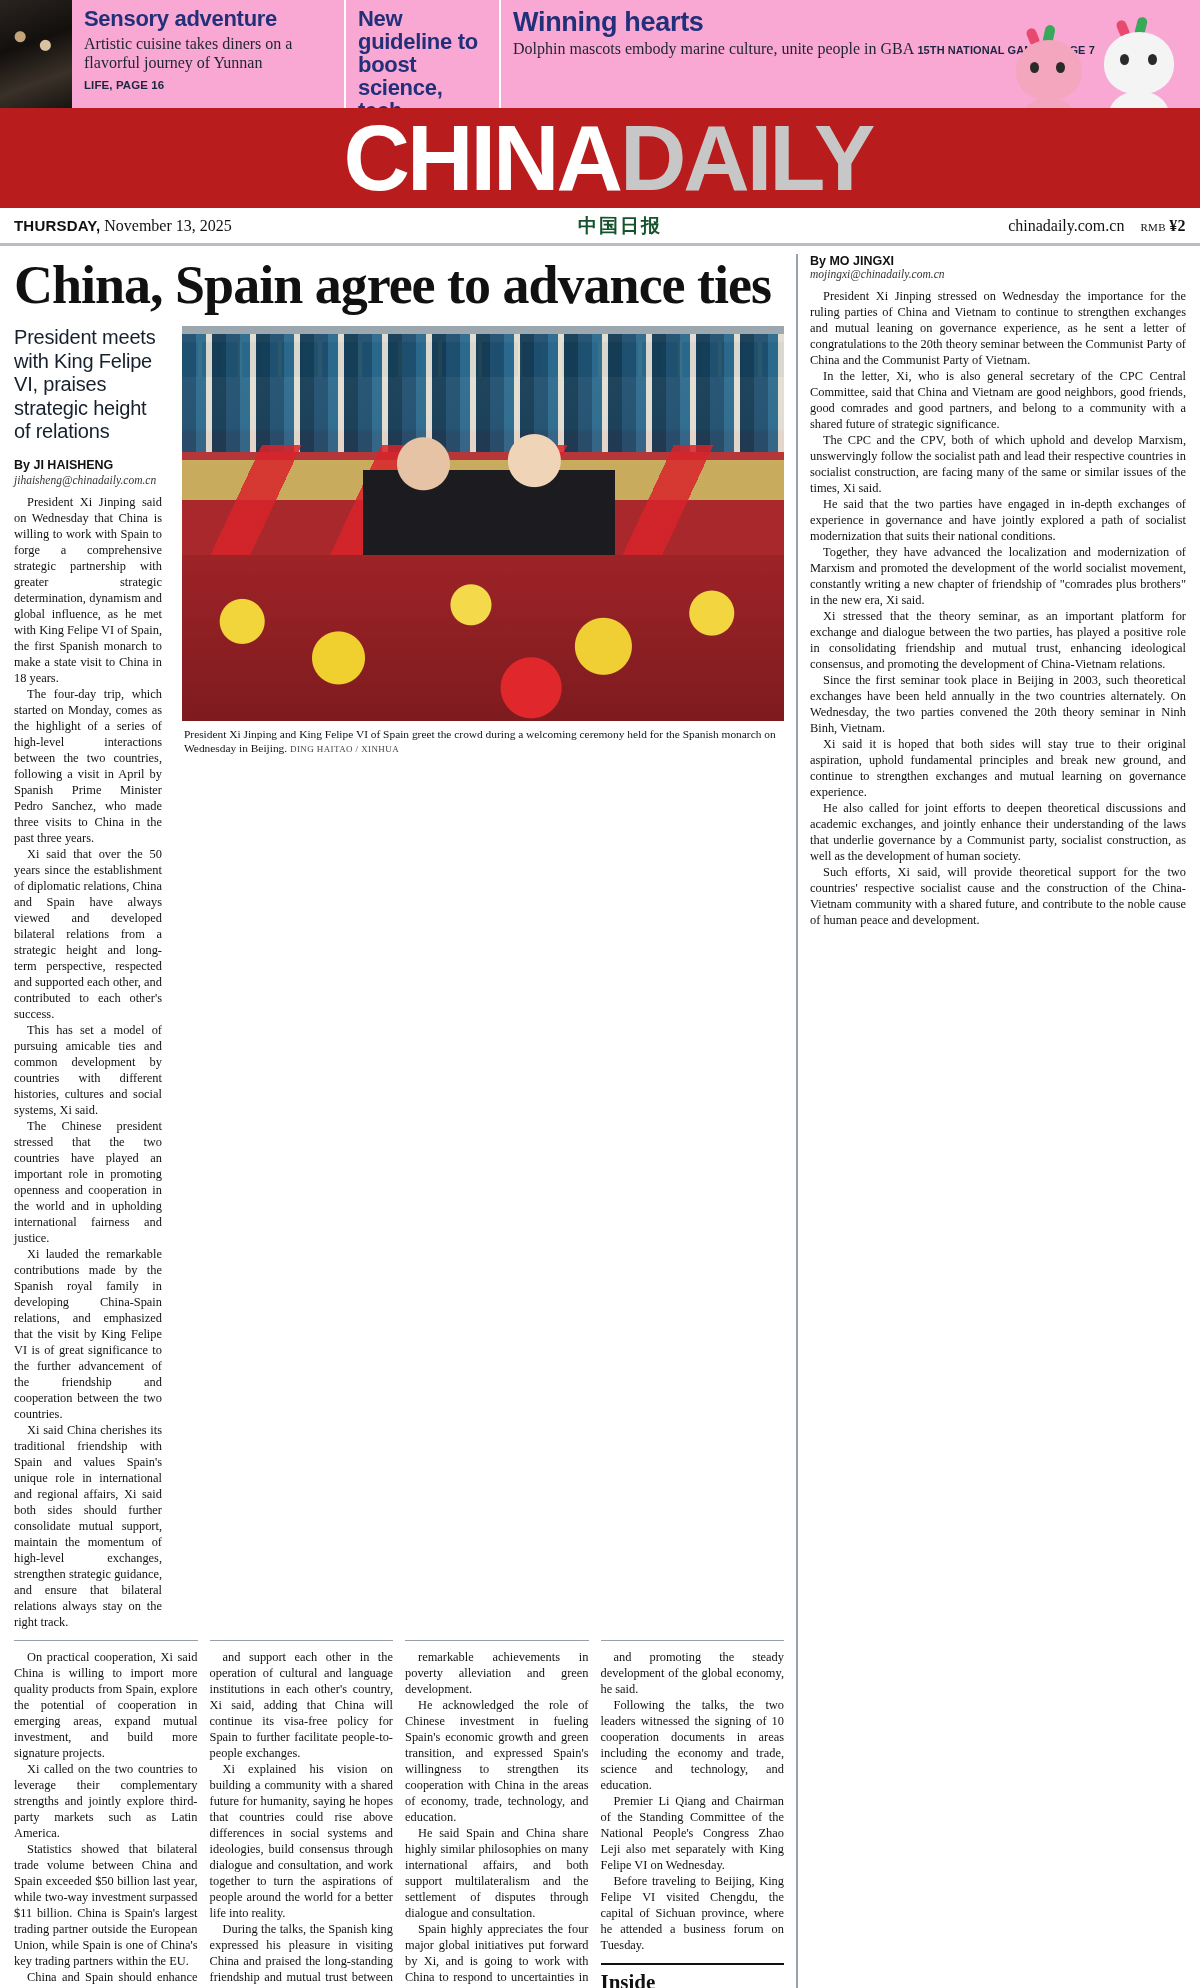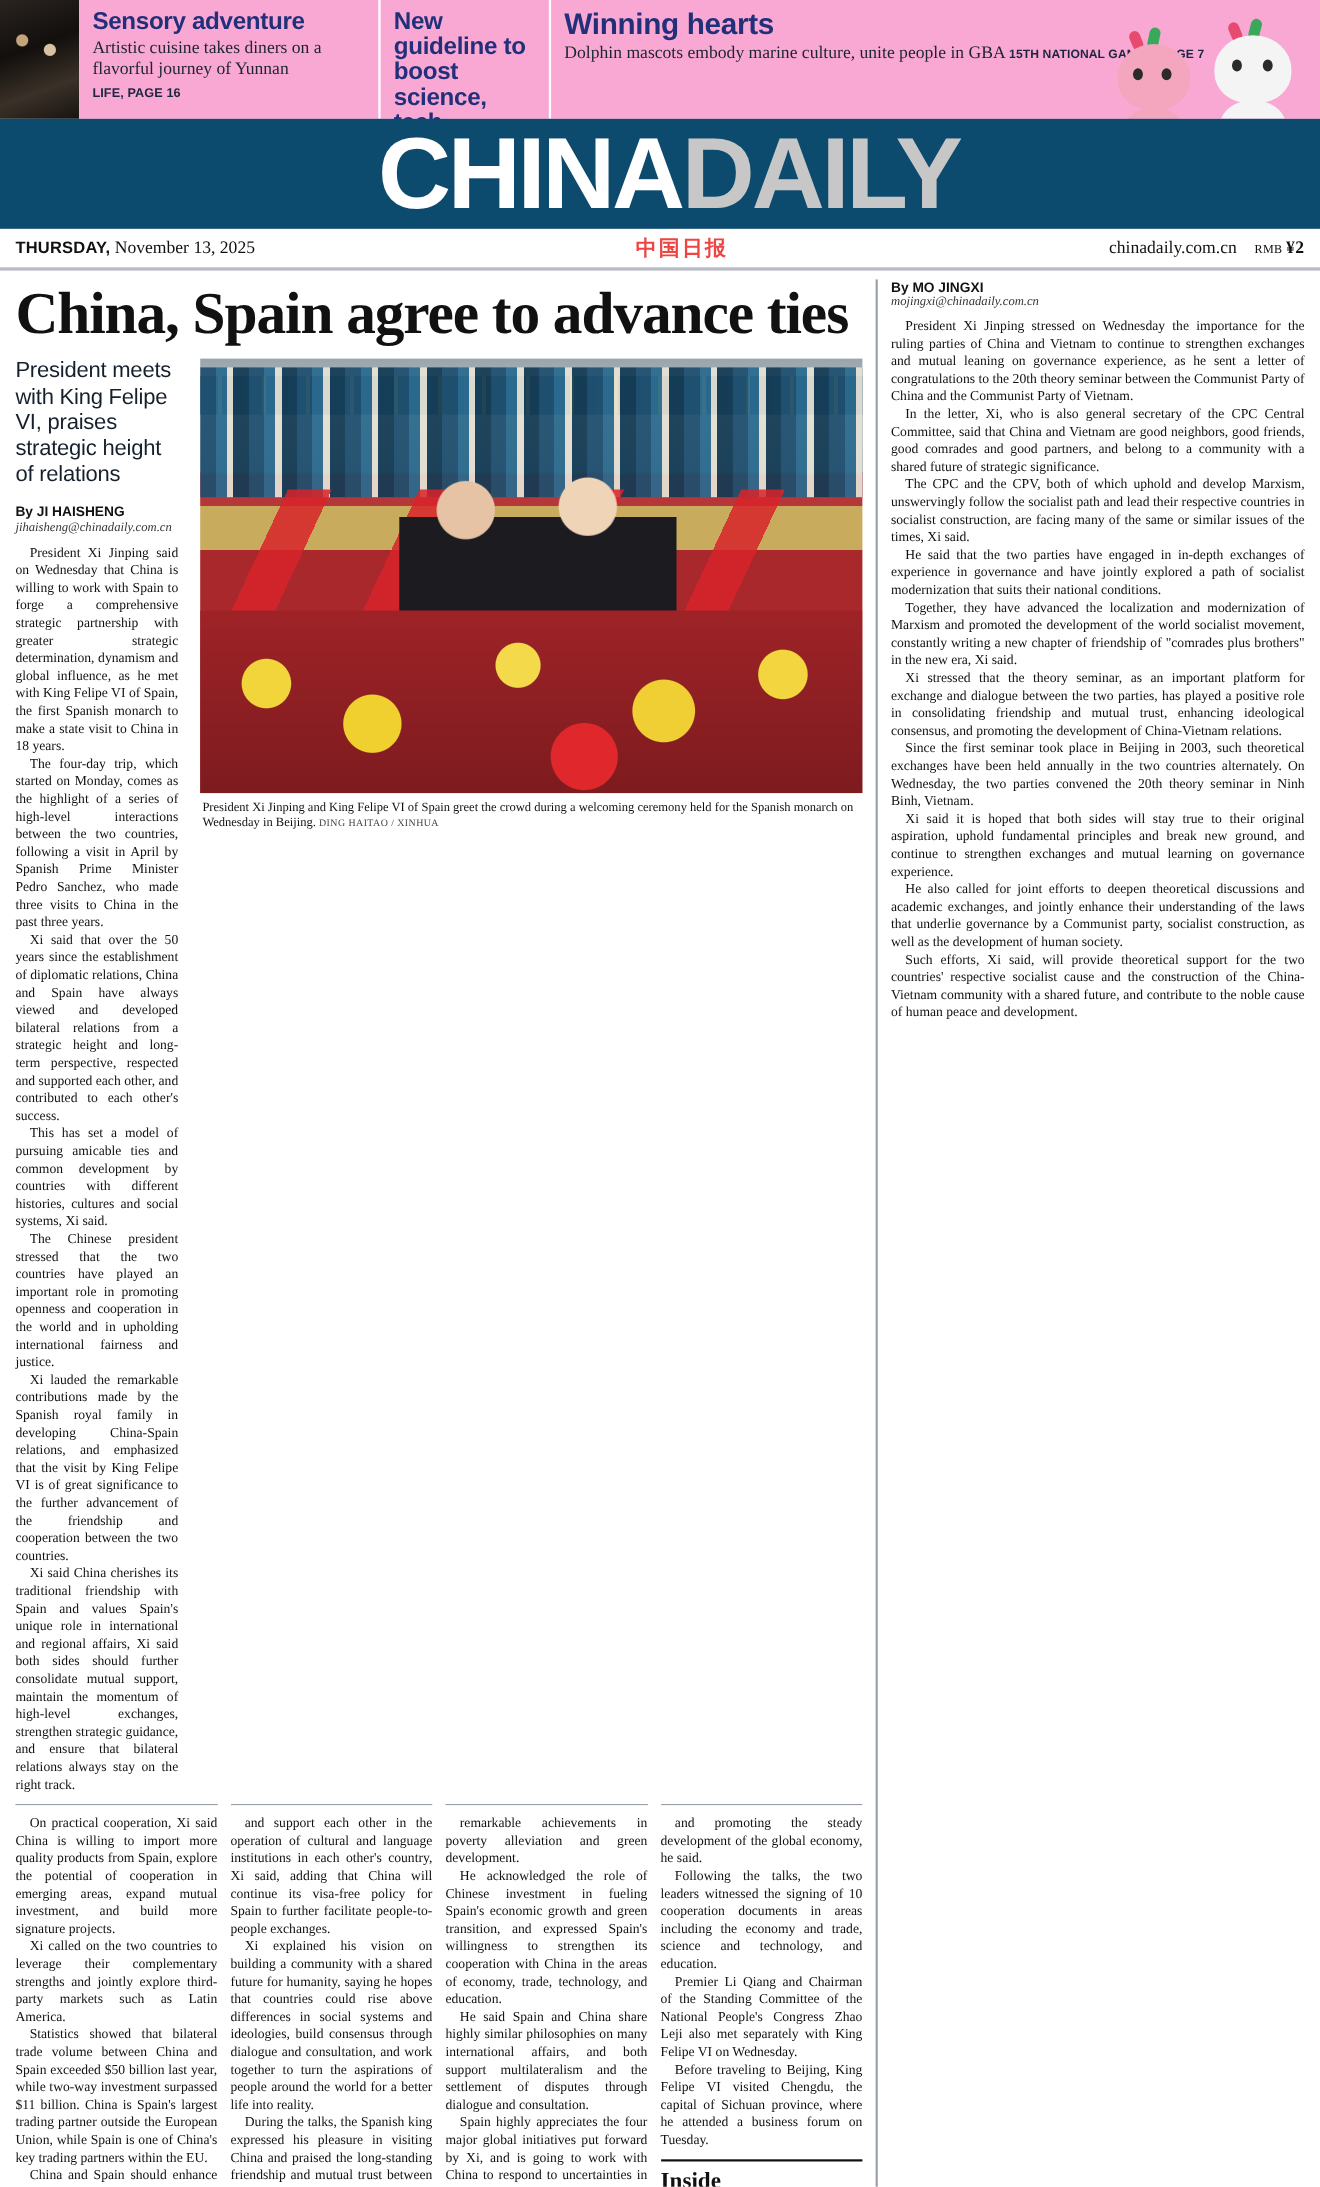--- a/index.html
+++ b/index.html
@@ -42,39 +42,39 @@
     font-family:"Liberation Sans", sans-serif; font-weight:700; font-size:11px;
     color:#1b2640; letter-spacing:0.1px;
   }
   .mascots {
     position:absolute; right:4px; bottom:-70px; width:190px; height:180px;
   }
   .mascot { position:absolute; bottom:0; }
 
   
   .masthead {
-    height: 100px; background:#0c4a6e; position:relative; overflow:hidden;
+    height: 100px; background:#b91c1c; position:relative; overflow:hidden;
     display:flex; align-items:center; justify-content:center;padding-left:16px;
   }
   .logo {
     font-family:"Liberation Sans", sans-serif; font-weight:700;
     font-size:92px; line-height:1; letter-spacing:-3px;
     display:flex; align-items:center;
   }
   .logo .china { color:#ffffff; }
   .logo .daily { color:#c7c7c7; }
 
   
   .datebar {
     height: 38px; display:flex; align-items:center; padding: 0 14px;
     border-bottom: 3px solid #b9bcc4;
   }
   .date-left { font-size:16px; }
   .date-left b { font-family:"Liberation Sans", sans-serif; font-size:15px; letter-spacing:0.2px;}
-  .date-center { flex:1 1 auto; text-align:center; color:#ef4444; font-size:19px; letter-spacing:2px; font-weight:700;}
+  .date-center { flex:1 1 auto; text-align:center; color:#14532d; font-size:19px; letter-spacing:2px; font-weight:700;}
   .date-right { display:flex; align-items:baseline; gap:16px; }
   .date-url { font-size:16px; }
   .date-price { font-size:11px; letter-spacing:0.4px; }
   .date-price b { font-size:16px; }
 
   
   .body-wrap { display:flex; padding: 8px 14px 0 14px; }
   .left-block { width: 770px; flex: 0 0 770px; }
   .right-rail { flex: 1 1 auto; padding-left: 12px; border-left: 2px solid #9aa0aa; margin-left: 12px; }
 

